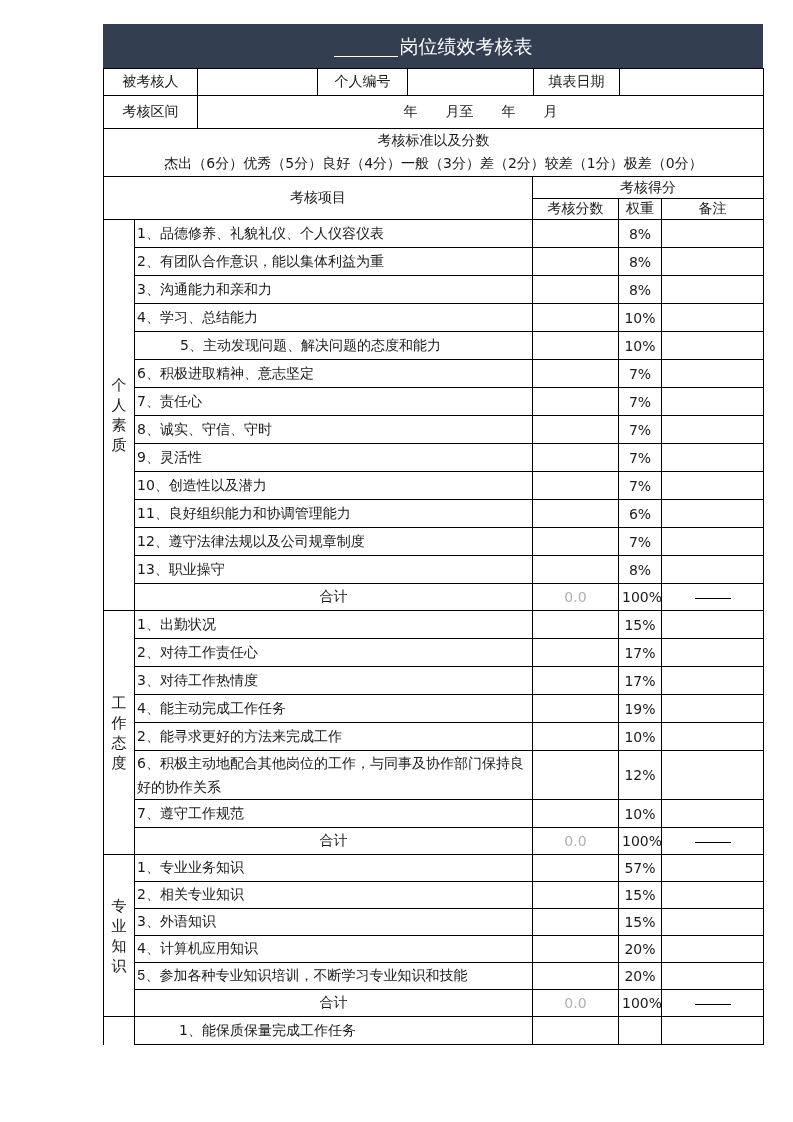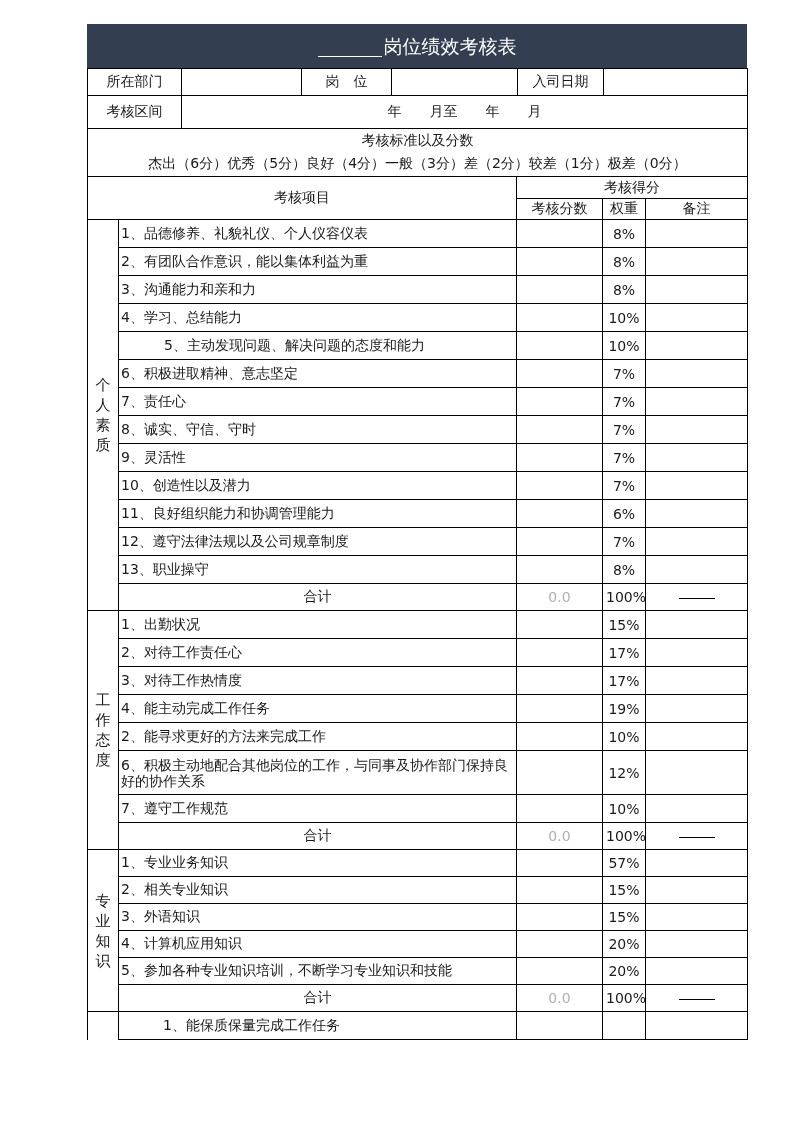--- a/index.html
+++ b/index.html
@@ -1,32 +1,32 @@
 <!DOCTYPE html>
 <html><head>
 <meta charset="utf-8">
 <style>
   html, body { margin:0; padding:0; background:#ffffff; }
   body { width:793px; height:1122px; position:relative; overflow:hidden;
          font-family:"DejaVu Sans","Liberation Sans",sans-serif; color:#1a1a1a; }
-  .sheet { position:absolute; left:87px; top:24px; width:660px; }
+  .sheet { position:absolute; left:103px; top:24px; width:660px; }
   .title-bar { height:45px; background:#333f50; color:#ffffff; font-size:19px;
                display:flex; align-items:center; justify-content:center; border:1px solid #333f50; box-sizing:border-box; }
   .title-blank { display:inline-block; width:64px; border-bottom:1px solid #ffffff; height:20px; margin-right:2px; }
   table { border-collapse:collapse; width:660px; table-layout:fixed; font-size:14px; }
   td { border:1px solid #000; padding:0 3px; height:27px; box-sizing:border-box; white-space:nowrap; overflow:hidden; }
   .c { text-align:center; }
   .info td { height:27px; }
   .info td.tall { height:33px; }
   .std-title { height:24px; text-align:center; border-bottom:none; }
   .std-line { height:24px; text-align:center; border-top:none; letter-spacing:0px; }
   .cat { text-align:center; vertical-align:middle; white-space:normal; line-height:20px; padding:0; font-size:15px; }
   .cat span { display:block; width:16px; margin:0 auto; }
   .item { padding-left:2px; }
-  .wrap { white-space:normal; line-height:16px; }
+  .wrap { white-space:normal; line-height:24px; }
   .sum-score { color:#b0b0b0; text-align:center; }
   .dash { display:inline-block; width:36px; border-top:1px solid #000; vertical-align:middle; }
   .cut td { border-bottom:none; }
   .cut td.closed { border-bottom:1px solid #000;padding-left:44px; }
 </style>
 </head>
 <body>
 
 <div class="sheet">
   <div class="title-bar">
@@ -37,26 +37,26 @@
   <table style="margin-top:-1px;">
     <colgroup>
       <col style="width:94px">
         <col style="width:120px">
         <col style="width:90px">
       <col style="width:126px">
         <col style="width:86px">
         <col style="width:144px">
     </colgroup>
     <tbody>
-    <tr class="info">
-      <td class="c">所在部门</td>
+        <tr class="info">
+      <td class="c">被考核人</td>
       <td></td>
-      <td class="c">岗　位</td>
+      <td class="c">个人编号</td>
       <td></td>
-      <td class="c">入司日期</td>
+      <td class="c">填表日期</td>
       <td></td>
     </tr>
     <tr class="info">
       <td class="c tall">考核区间</td>
       <td class="c tall" colspan="5">年　　月至　　年　　月</td>
     </tr>
     <tr>
       <td class="std-title" colspan="6">考核标准以及分数</td>
     </tr>
     <tr>
@@ -253,21 +253,21 @@
           <td class="c">15%</td>
           <td class="c"></td>
         </tr>
         <tr>
           <td class="item" style="height: 26px;">4、计算机应用知识</td>
           <td class="c"></td>
           <td class="c">20%</td>
           <td class="c"></td>
         </tr>
         <tr>
-          <td class="item" style="height: 26px;">5、参加各种专业知识培训，不断学习专业知识和技能</td>
+          <td class="item" style="height: 26px; font-family: Liberation Mono, monospace;">5、参加各种专业知识培训，不断学习专业知识和技能</td>
           <td class="c"></td>
           <td class="c">20%</td>
           <td class="c"></td>
         </tr>
         <tr>
           <td class="c" style="height: 24px;">合计</td>
           <td class="sum-score">0.0</td>
           <td class="c">100%</td>
           <td class="c"><span class="dash"></span></td>
         </tr>

